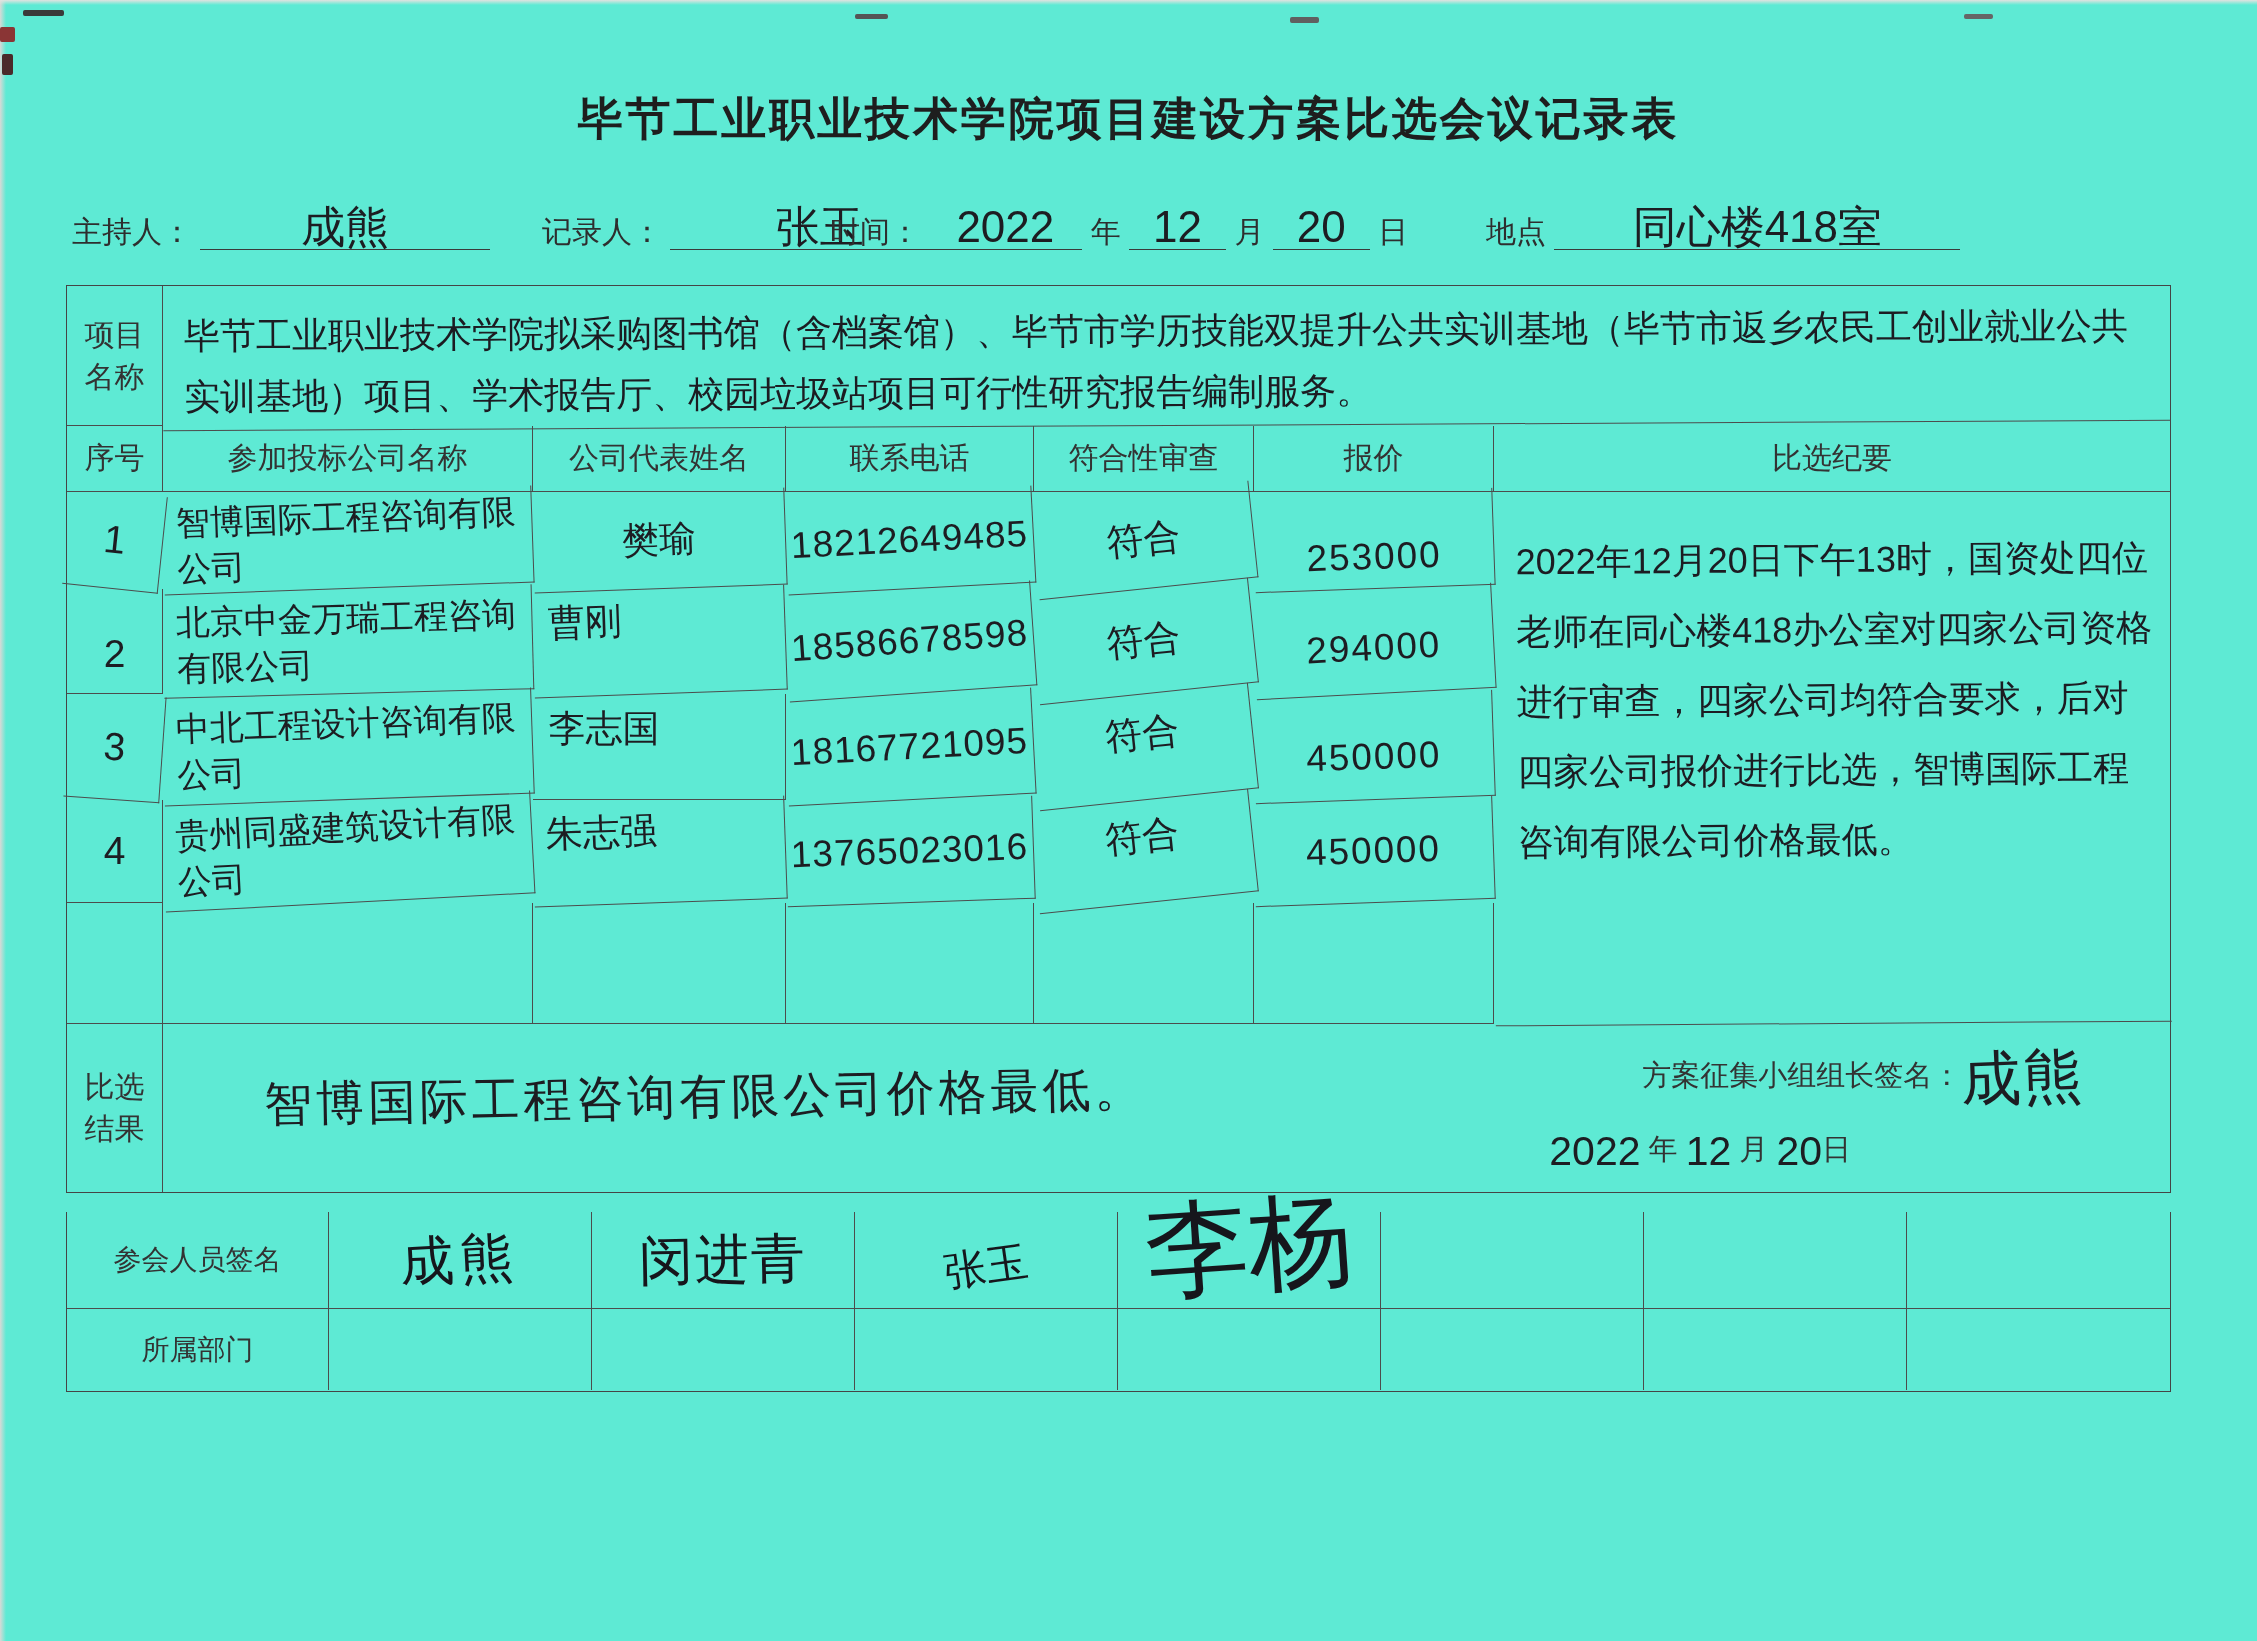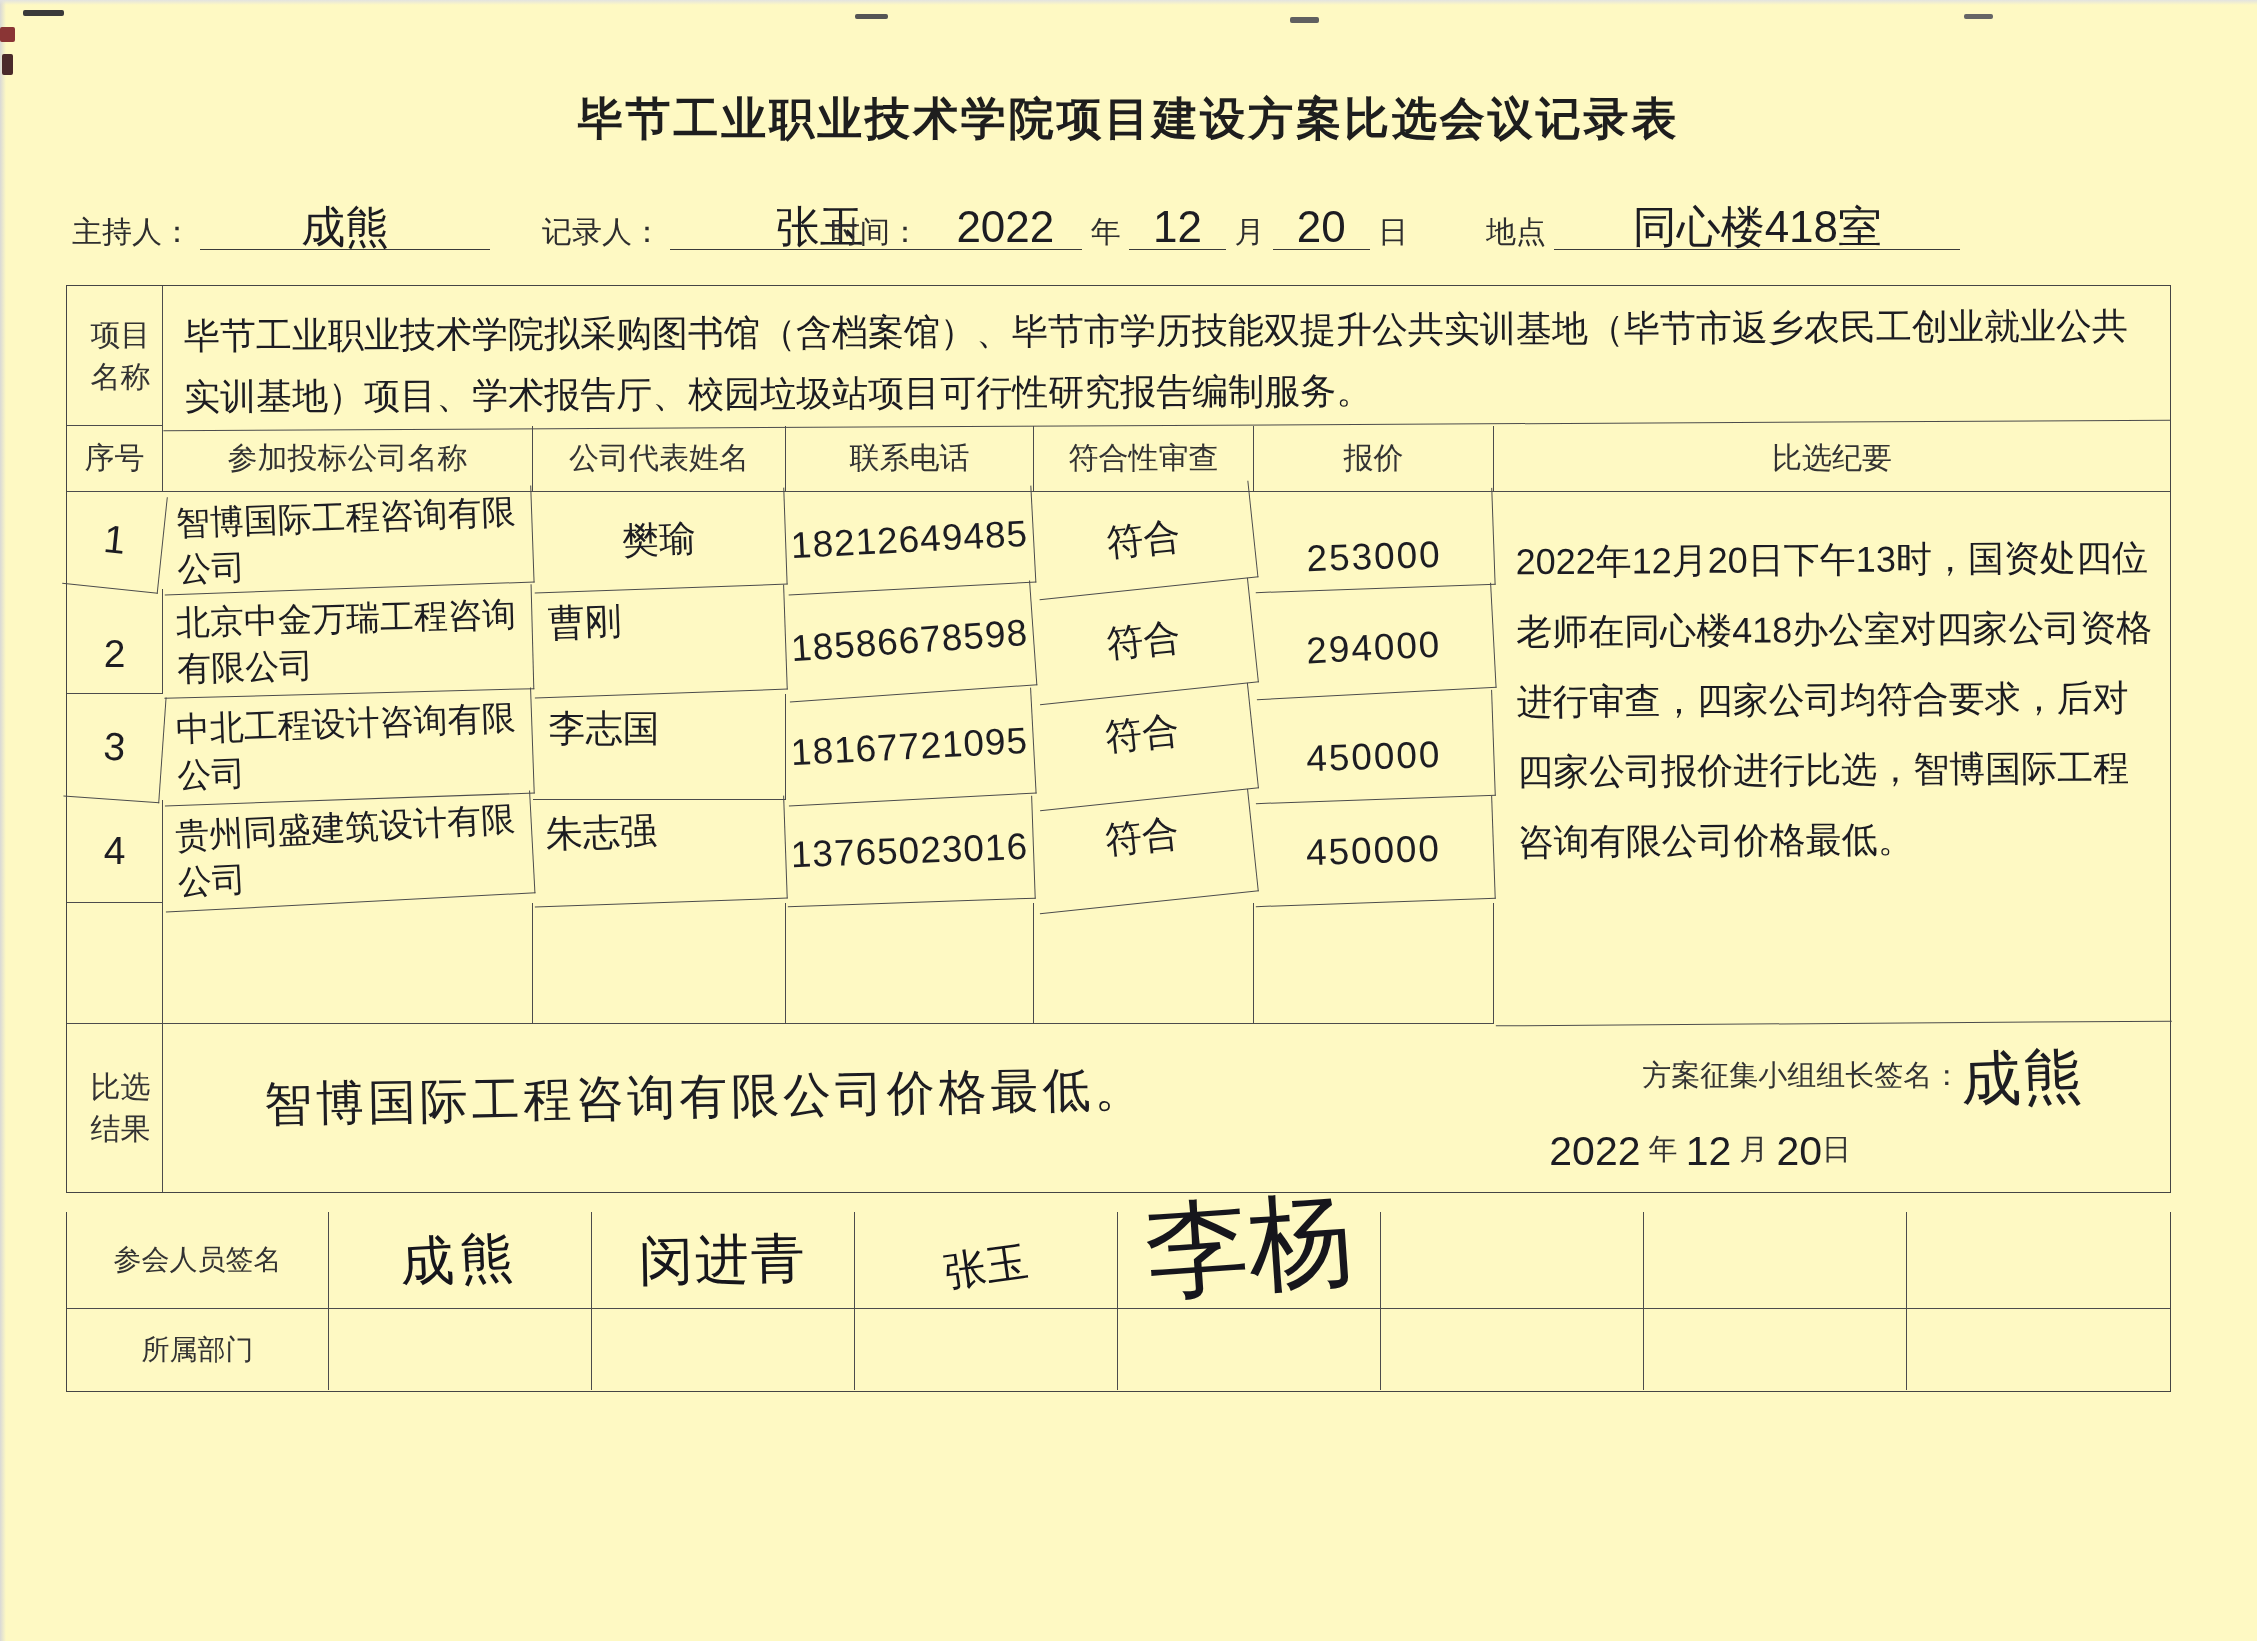--- a/index.html
+++ b/index.html
@@ -1,19 +1,19 @@
 <!DOCTYPE html>
 <html><head>
 <meta charset="utf-8">
 <style>
   html,body{margin:0;padding:0;background:#ffffff;}
   .page{
     position:relative;
     width:2257px;height:1641px;
-    background:#fef9c3;
+    background:#5eead4;
     overflow:hidden;
     font-family:"Liberation Sans","DejaVu Sans",sans-serif;
     color:#2b2b2b;
   }
   
   .edge-left{position:absolute;left:0;top:0;width:5.8px;height:100%;background:linear-gradient(to right,#d9d9d6,rgba(252,252,250,0));}
   .edge-top{position:absolute;left:0;top:0;width:100%;height:4.8px;background:linear-gradient(to bottom,#e3e3e0,rgba(252,252,250,0));}
   .mark{position:absolute;border-radius:1.9px;}
 
   .title{
@@ -51,21 +51,21 @@
     border:1.9px solid #454545;border-top:0;margin-top:20px;
   }
   .cell{
     position:relative;box-sizing:border-box;
     display:flex;align-items:center;justify-content:center;
     overflow:visible;
   }
   .br{border-right:1.9px solid #4c4c4c;}
   .bb{border-bottom:1.9px solid #4c4c4c;}
   .hdr{font-size:30px;color:#333;}
-  .lbl{font-size:30px;color:#333;line-height:42px;text-align:right;padding:0 11.6px;}
+  .lbl{font-size:30px;color:#333;line-height:42px;text-align:center;padding:0 11.6px;}
 
   .project-text{
     align-items:flex-start;justify-content:flex-start;
     padding:13.5px 17.4px 0 21px;
     font-size:36px;line-height:61px;color:#1c1c22;
     text-align:left;
     transform:rotate(-0.3deg);
   }
   .company{font-size:34px;line-height:46px;text-align:left;padding:0 7.7px 0 13.5px;justify-content:flex-start;}
   .num{font-size:39px;}

